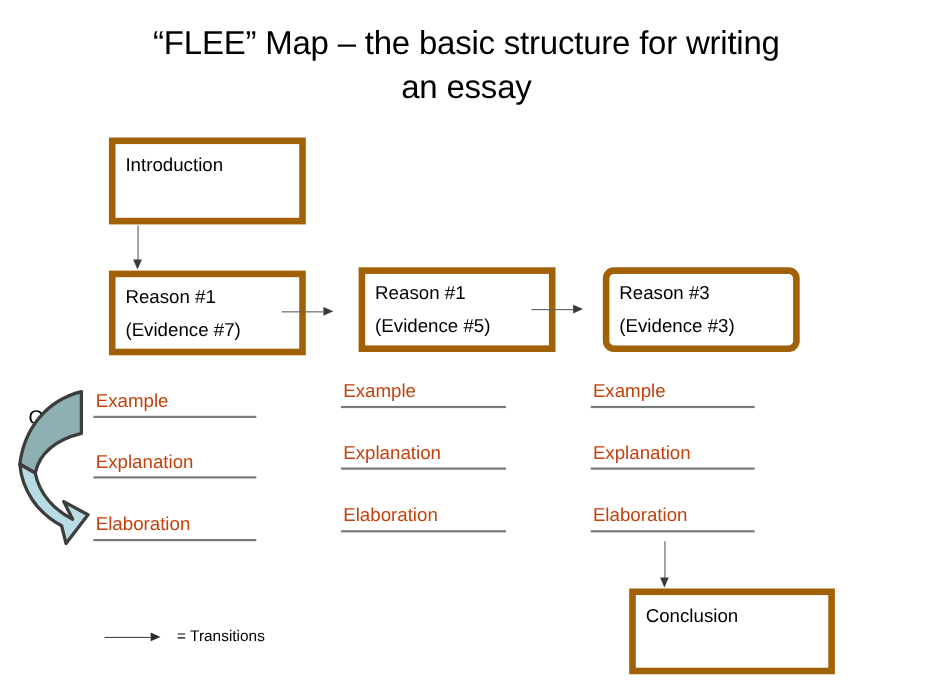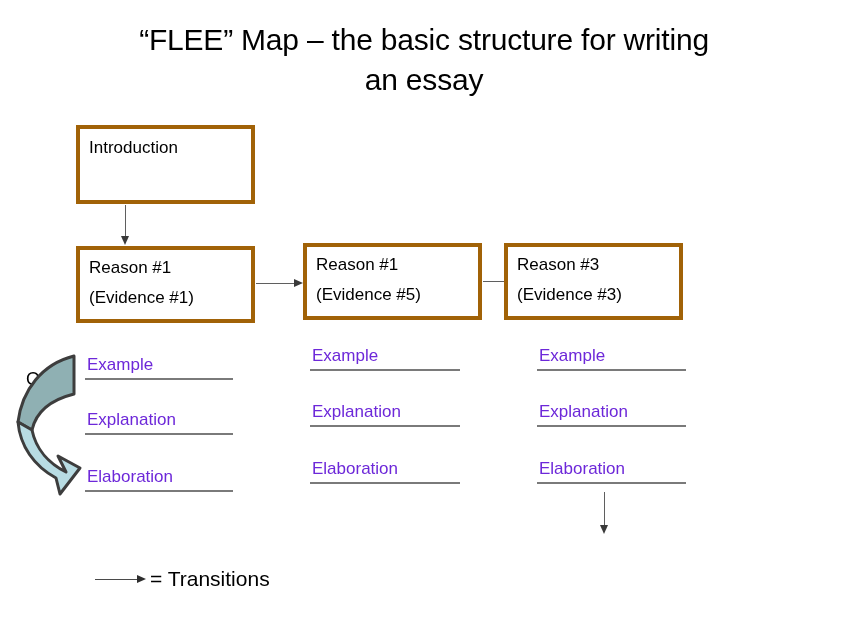--- a/index.html
+++ b/index.html
@@ -35,39 +35,40 @@
     font-size: 30px;
     line-height: 40px;
     letter-spacing: -0.2px;
     color: #000000;
     white-space: pre-line;
   }
 
   
   .box {
     position: absolute;
-    border: 4px solid #a16207;
+    border: 6px solid #a16207;
     background: #ffffff;
     box-sizing: border-box;
+    margin-left: 23px;
   }
   .box .line {
     position: absolute;
     left: 9px;
     font-size: 17px;
     line-height: 20px;
     color: #000000;
     white-space: nowrap;
   }
 
   #box-intro      { left: 76px;  top: 125px; width: 179px; height: 79px; }
   #box-intro .l1  { top: 9px; }
 
   #box-reason1    { left: 76px;  top: 246px; width: 179px; height: 77px; text-align: right; }
   #box-reason2    { left: 303px; top: 243px; width: 179px; height: 77px; }
-  #box-reason3    { left: 504px; top: 243px; width: 179px; height: 77px; }
+  #box-reason3    { left: 525px; top: 243px; width: 179px; height: 77px; border-radius: 10px; }
   .reasonbox .l1  { top: 8px; }
   .reasonbox .l2  { top: 38px; }
 
   #box-conclusion     { left: 549px; top: 535px; width: 187px; height: 78px; }
   #box-conclusion .l1 { top: 9px; }
 
   
   .arrow-v {
     position: absolute;
     width: 1px;
@@ -122,21 +123,21 @@
     height: 150px;
   }
 
   
   .flee-item {
     position: absolute;
   }
   .flee-item .label {
     font-size: 17px;
     line-height: 21px;
-    color: #6d28d9;
+    color: #c2410c;
     white-space: nowrap;
     padding-left: 2px;
   }
   .flee-item .rule {
     height: 2px;
     background: #7a7a7a;
     margin-top: 3px;
   }
 
   
@@ -177,23 +178,23 @@
     position: absolute;
     right: -9px;
     top: -4px;
     width: 0; height: 0;
     border-top: 4.5px solid transparent;
     border-bottom: 4.5px solid transparent;
     border-left: 9px solid #2e2e2e;
   }
   #legend .legend-text {
     position: absolute;
-    left: 55px;
+    left: 66px;
     top: 0;
-    font-size: 21px;
+    font-size: 14px;
     line-height: 21px;
     white-space: nowrap;
     color: #000000;
   }
 </style>
 </head>
 <body>
 
 <div id="slide">
 
@@ -201,21 +202,21 @@
 an essay</div>
 
   <div class="box" id="box-intro">
     <span class="line l1">Introduction</span>
   </div>
 
   <div class="arrow-v" id="arrow-intro-r1"></div>
 
   <div class="box reasonbox" id="box-reason1">
     <span class="line l1">Reason #1</span>
-    <span class="line l2">(Evidence #1)</span>
+    <span class="line l2">(Evidence #7)</span>
   </div>
 
   <div class="arrow-h" id="arrow-r1-r2"></div>
 
   <div class="box reasonbox" id="box-reason2">
     <span class="line l1">Reason #1</span>
     <span class="line l2">(Evidence #5)</span>
   </div>
 
   <div class="arrow-h" id="arrow-r2-r3"></div>
@@ -268,19 +269,22 @@
     <div class="label">Explanation</div>
     <div class="rule"></div>
   </div>
   <div class="flee-item col3" id="c3-elaboration">
     <div class="label">Elaboration</div>
     <div class="rule"></div>
   </div>
 
   <div class="arrow-v" id="arrow-elab-con"></div>
 
+  <div class="box" id="box-conclusion">
+    <span class="line l1">Conclusion</span>
+  </div>
 
   <div id="legend">
     <div class="legend-arrow"></div>
     <div class="legend-text">= Transitions</div>
   </div>
 
 </div>
 
 </body></html>

